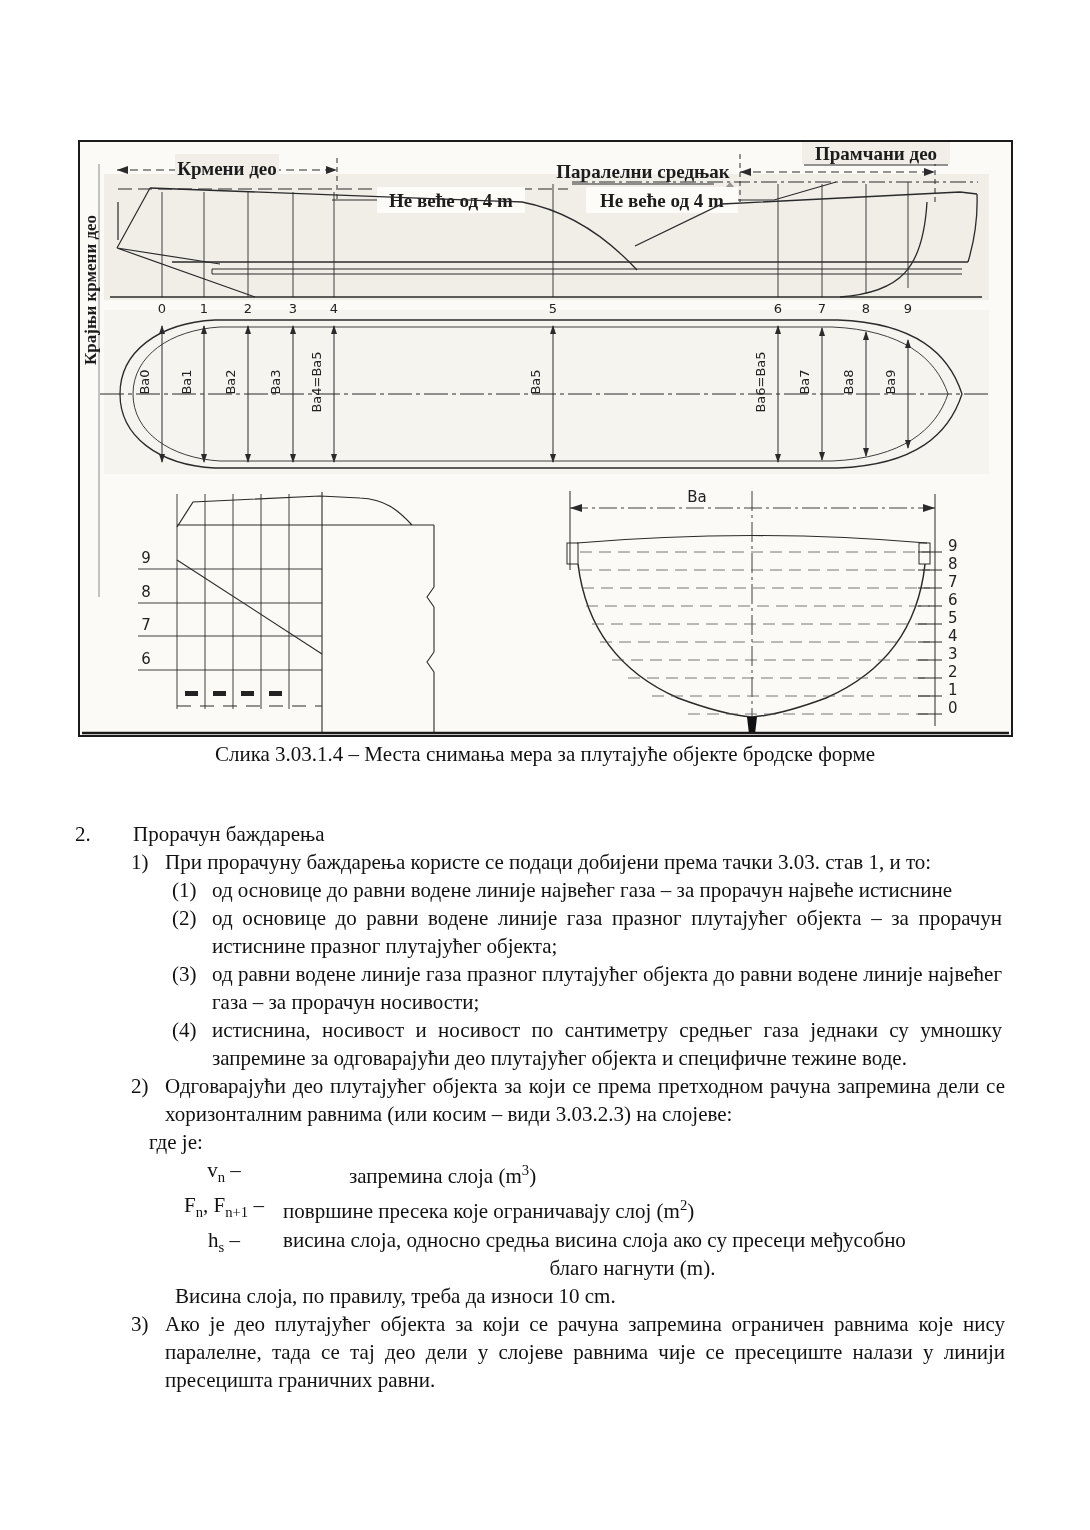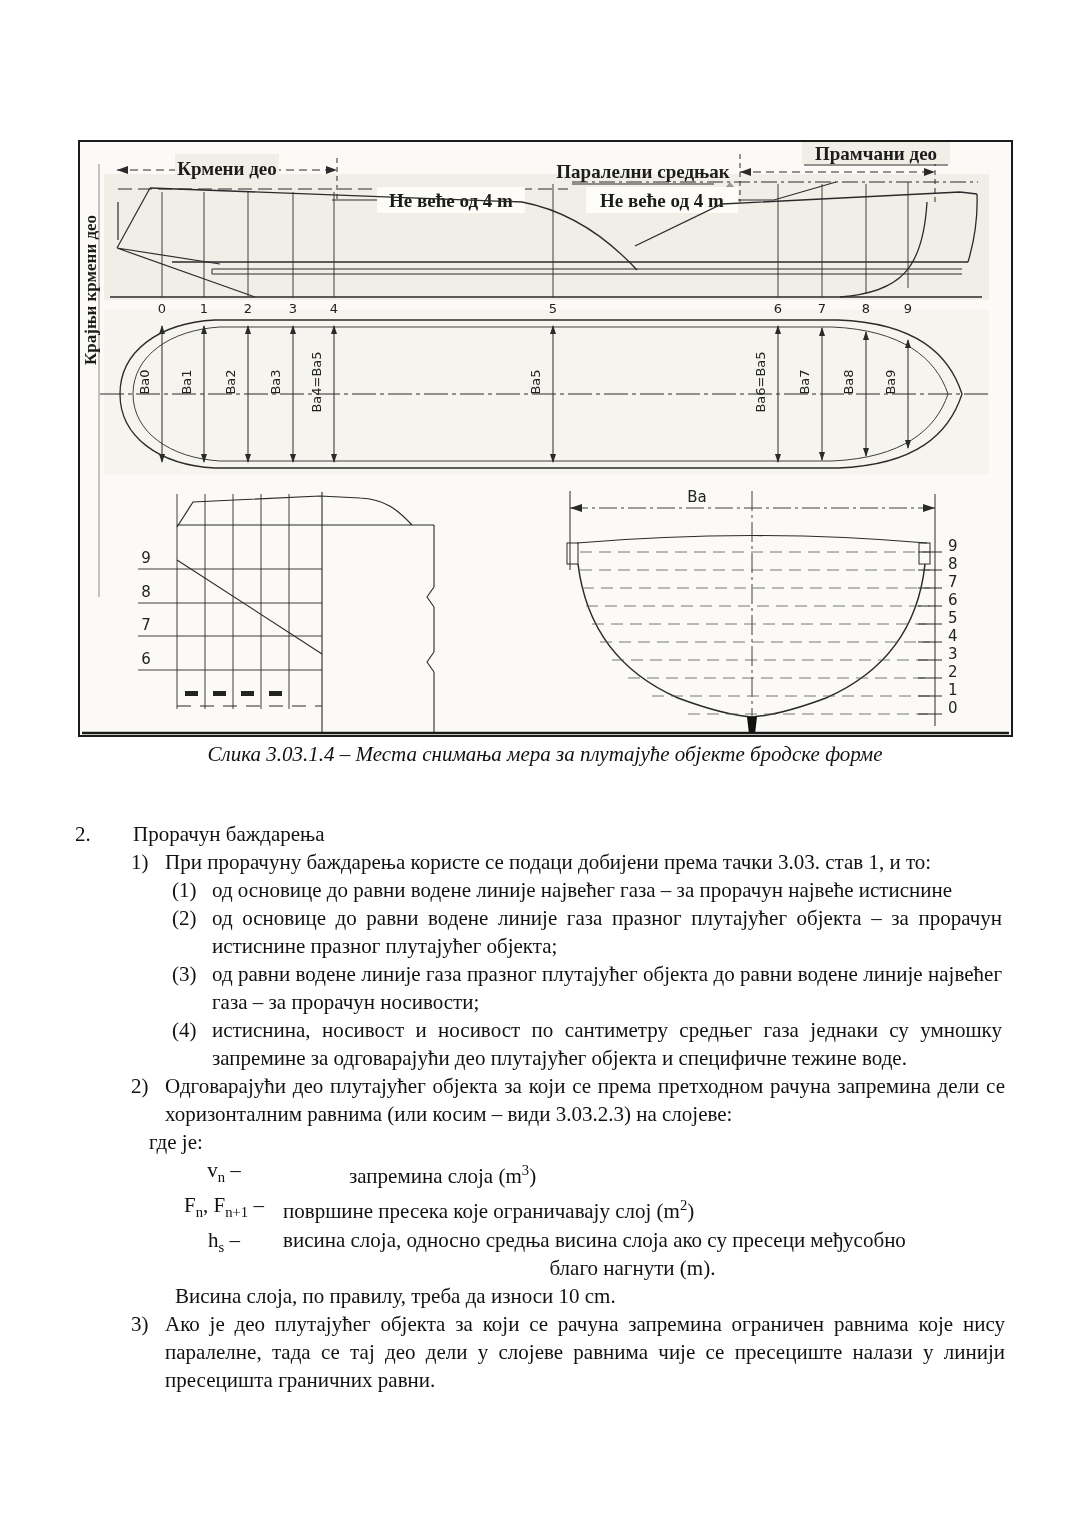--- a/index.html
+++ b/index.html
@@ -7,21 +7,21 @@
     width:1090px; height:1530px; background:#ffffff; position:relative;
     font-family:"Liberation Serif", serif; color:#111;
   }
   .figure {
     position:absolute; left:78px; top:140px; width:931px; height:593px;
     border:2px solid #1b1b1b; background:#737373;
   }
   .figure svg { display:block; width:100%; height:100%; }
   .caption {
     position:absolute; top:742px; left:75px; width:940px;
-    text-align:center; font-size:21px;font-style:italic;
+    text-align:center; font-size:21px;
   }
   .body-text {
     position:absolute; top:820px; left:75px; width:940px;
     font-size:21px; line-height:28px;
   }
   .sec-head { position:relative; }
   .sec-num { display:inline-block; width:58px; }
   .p { position:relative; text-align:justify; }
   .lvl1 { margin-left:90px; width:840px; }
   .lvl1 > .marker { position:absolute; left:-34px; top:0; }

